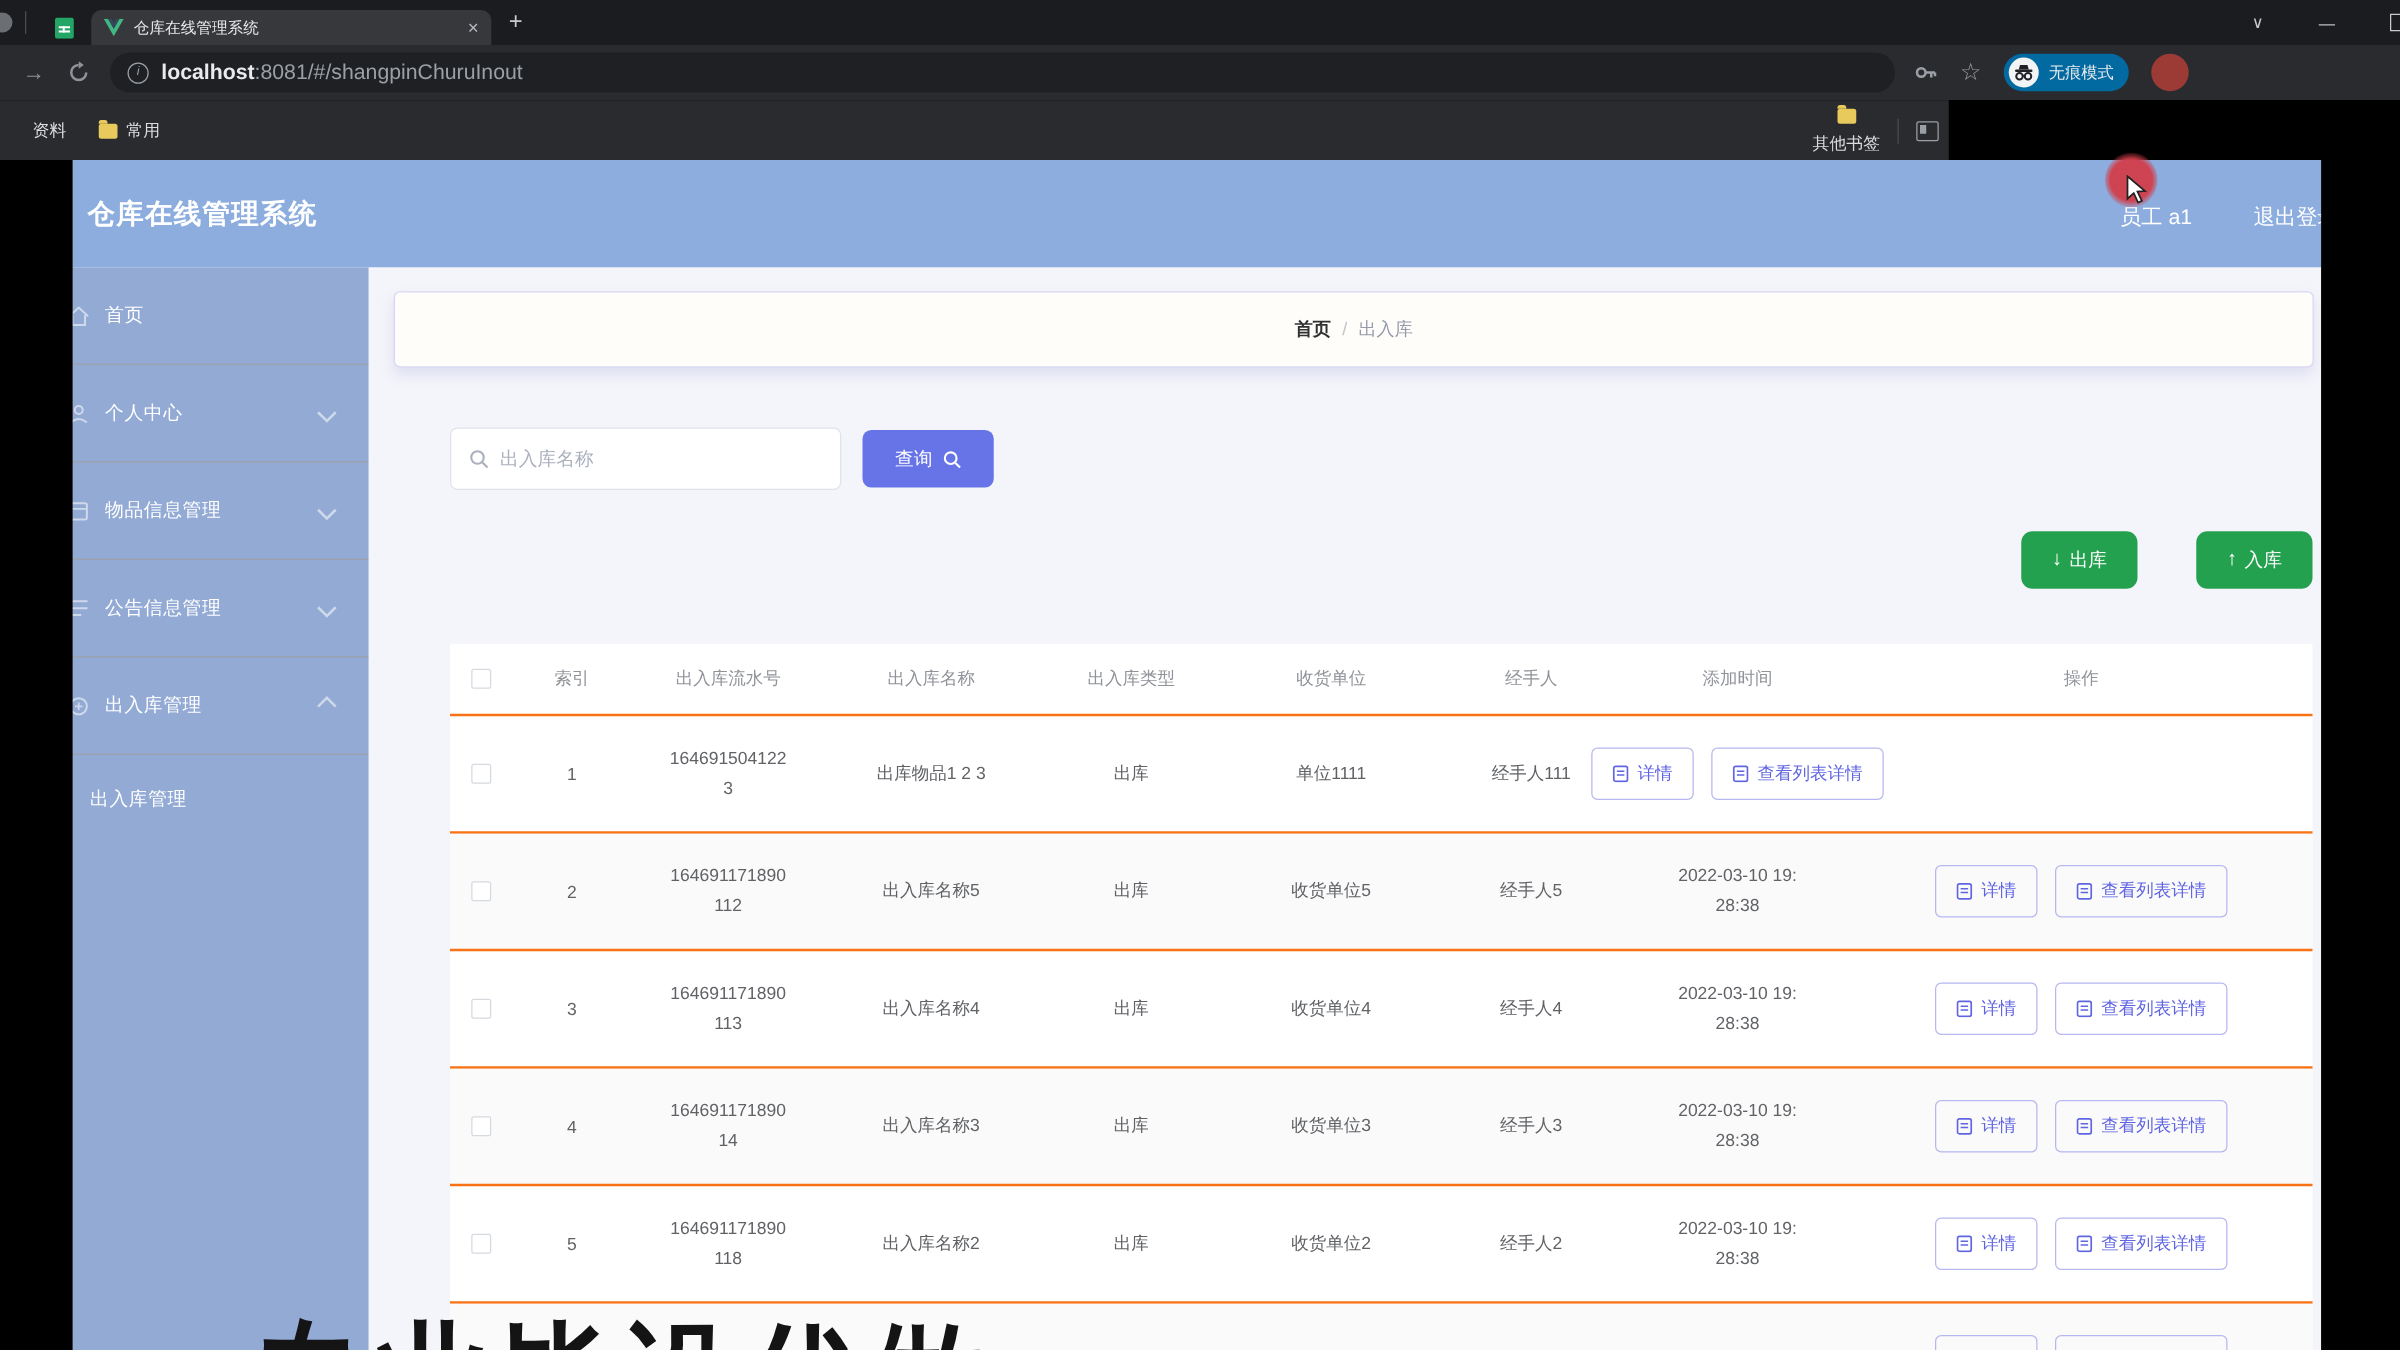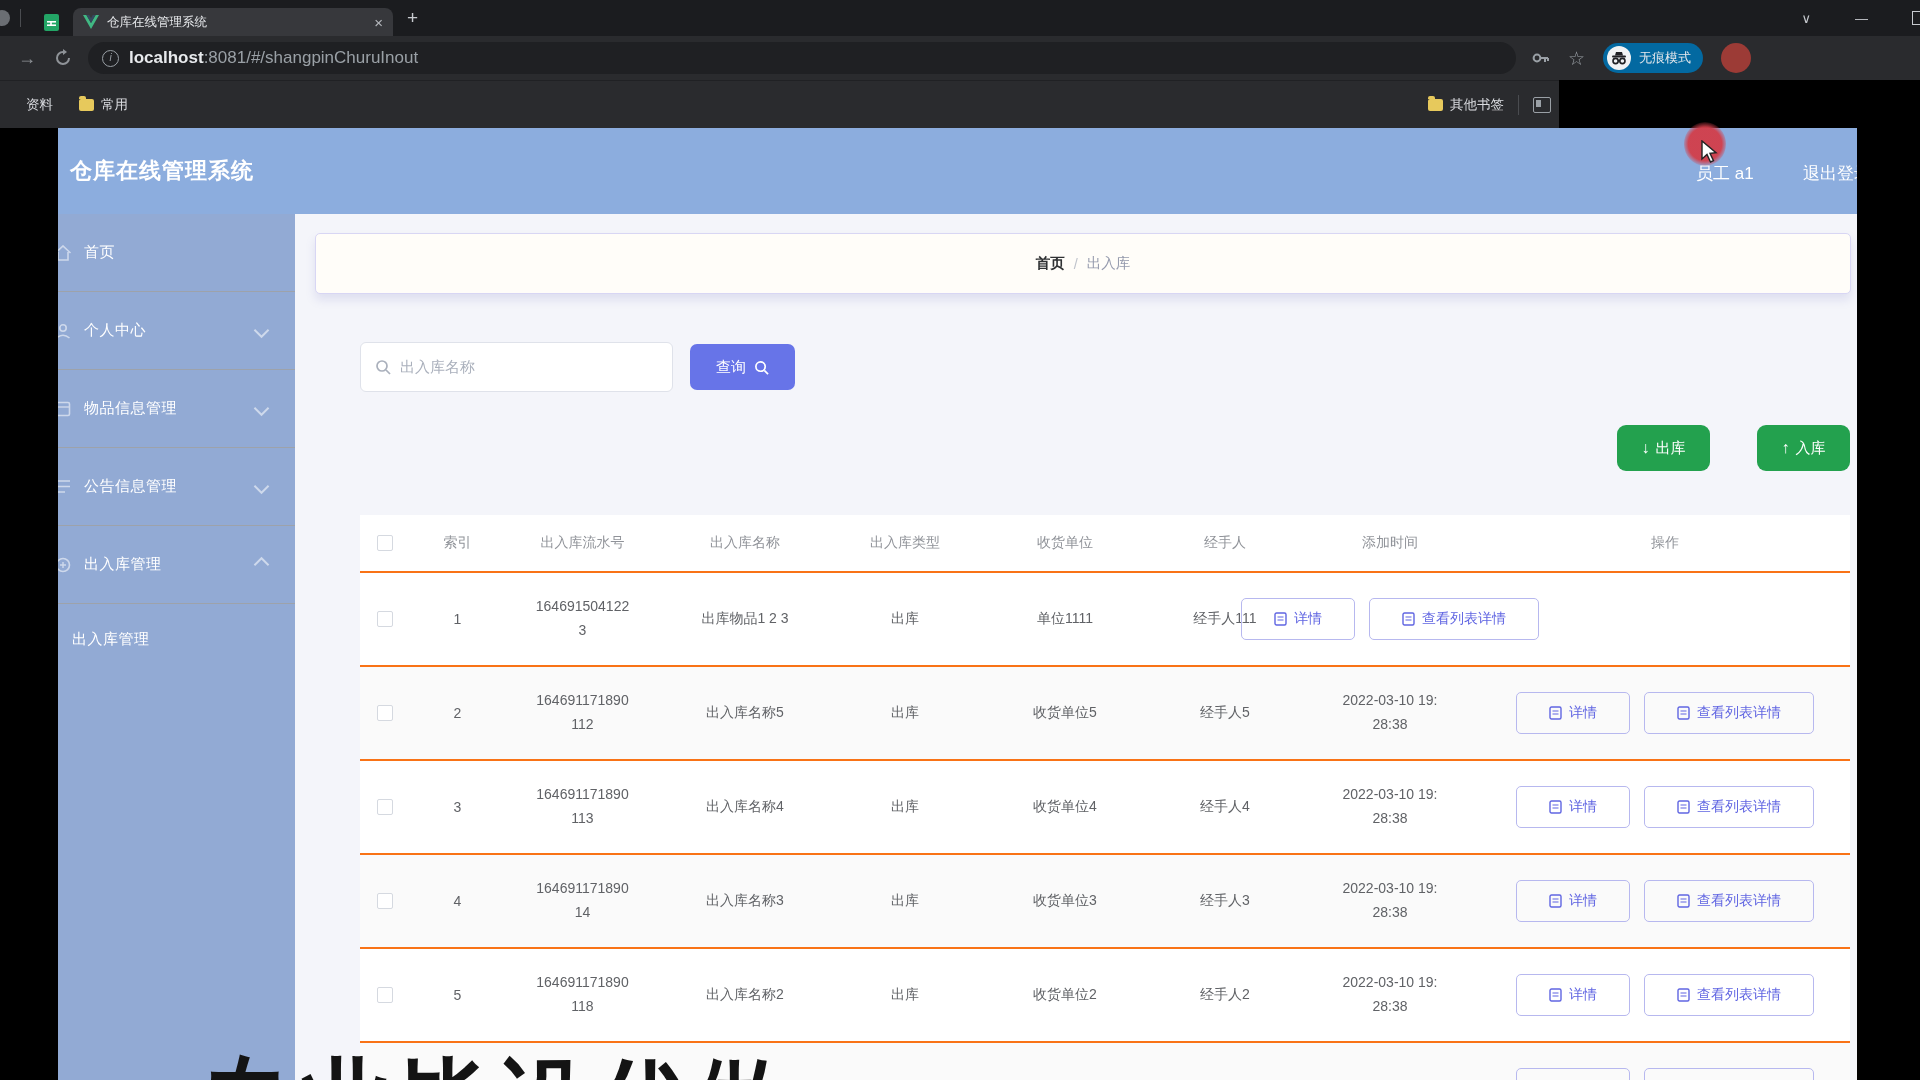--- a/index.html
+++ b/index.html
@@ -64,21 +64,21 @@
   
   .table{position:absolute;left:65px;top:301px;width:1490px;background:#fff;}
   .trow{display:grid;grid-template-columns:50px 95px 155px 170px 150px 170px 150px 180px 370px;align-items:center;border-bottom:2px solid #f97316;}
   .thead{height:56px;color:#909399;font-size:14px;}
   .tbody-row{height:92px;color:#606266;font-size:14px;}
   .tbody-row.stripe{background:#fafafa;}
   .cell{display:flex;align-items:center;justify-content:center;text-align:center;}
   .wrapcell{width:96px;margin:0 auto;word-break:break-all;line-height:1.7;text-align:center;}
   .checkbox{width:14px;height:14px;border:1px solid #d5d9e0;border-radius:2px;background:#fff;display:inline-block;}
   .op-wrap{display:flex;gap:14px;justify-content:center;align-items:center;}
-  .op-btn{height:40px;border:1px solid #b7b8ef;border-radius:5px;background:transparent;color:#6065e2;font-size:14px;display:flex;align-items:center;justify-content:center;gap:7px;padding:0 32px;white-space:nowrap;}
+  .op-btn{height:40px;border:1px solid #b7b8ef;border-radius:5px;background:transparent;color:#6065e2;font-size:14px;display:flex;align-items:center;justify-content:center;gap:7px;padding:0 16px;white-space:nowrap;}
   
   .watermark{position:absolute;left:200px;top:1040px;font-size:92px;font-weight:bold;color:#141414;letter-spacing:7px;white-space:nowrap;z-index:40;}
   .cursor-hl{position:absolute;left:1684px;top:122px;width:42px;height:44px;border-radius:50%;background:radial-gradient(circle,rgba(210,62,74,.95) 55%,rgba(210,62,74,0) 75%);z-index:50;}
   .cursor-arrow{position:absolute;left:1700px;top:140px;z-index:51;}
   .black-edge-r{position:absolute;right:0;top:128px;width:63px;height:952px;background:#000;z-index:30;}
   .black-edge-l{position:absolute;left:0;top:128px;width:58px;height:952px;background:#000;z-index:30;}
 </style>
 </head>
 <body>
 
@@ -143,21 +143,21 @@
 
 <div class="bookmarks">
   <div class="bm-item">
     <span>资料</span>
   </div>
   <div class="bm-item">
     <span class="folder"></span>
     <span>常用</span>
   </div>
   <div class="bm-right">
-    <div class="bm-item" style="margin-left:0;">
+    <div class="bm-item" style="margin-left:0;flex-direction:column;">
       <span class="folder"></span>
       <span>其他书签</span>
     </div>
     <span class="bm-vline"></span>
     <span class="panel-ic"></span>
   </div>
 </div>
 
 <div class="app">
   <div class="app-header">

